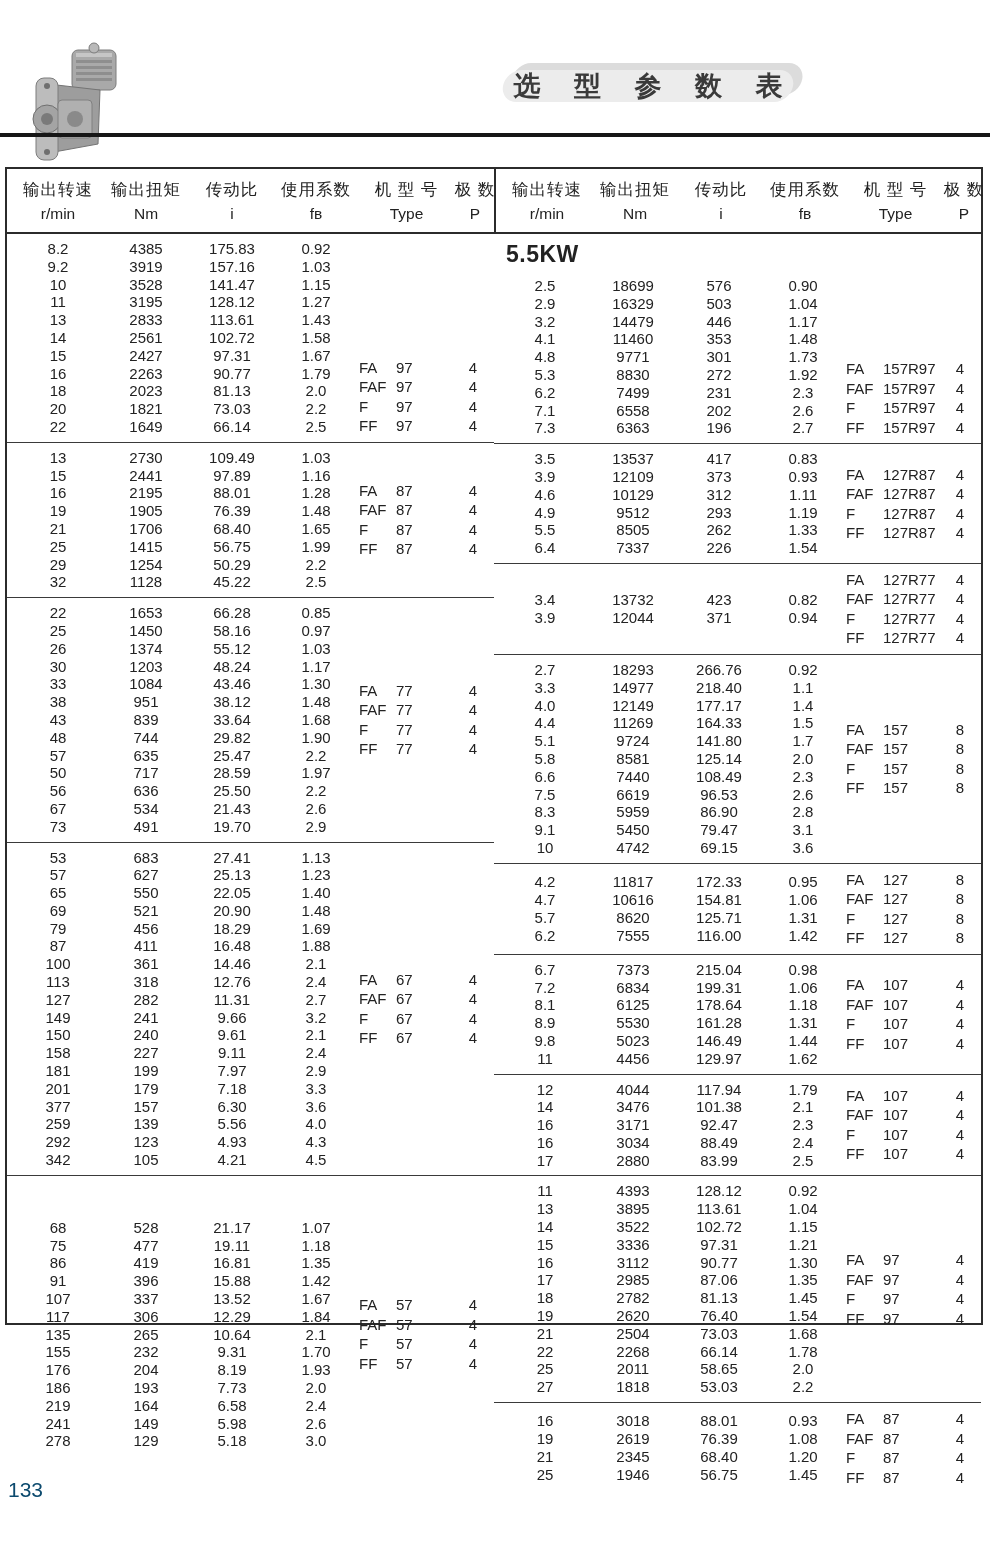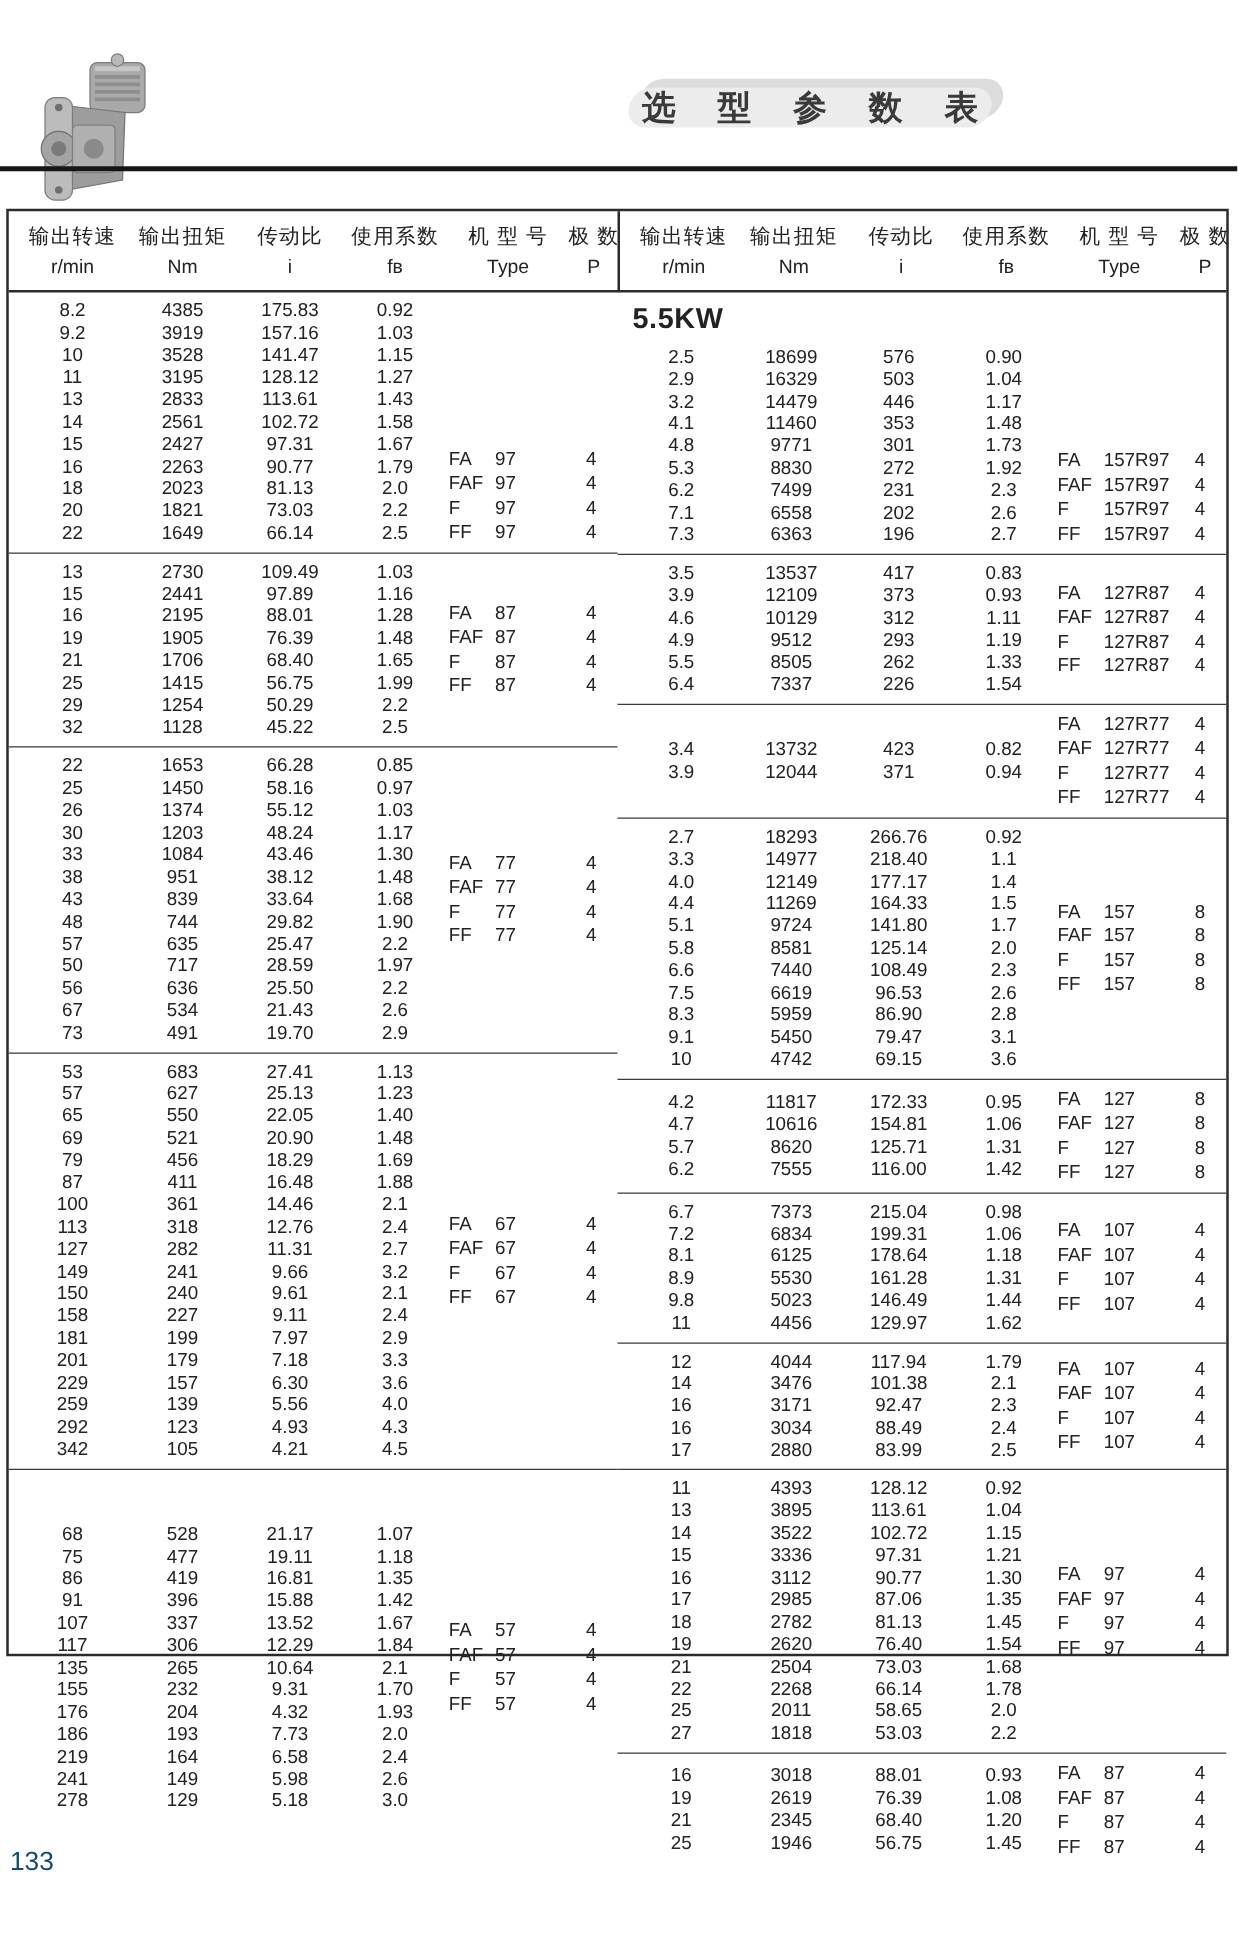--- a/index.html
+++ b/index.html
@@ -495,21 +495,21 @@
                     <span class="ncell">7.97</span>
                     <span class="ncell">2.9</span>
                   </div>
               <div class="nrow">
                     <span class="ncell">201</span>
                     <span class="ncell">179</span>
                     <span class="ncell">7.18</span>
                     <span class="ncell">3.3</span>
                   </div>
               <div class="nrow">
-                    <span class="ncell">229</span>
+                    <span class="ncell">377</span>
                     <span class="ncell">157</span>
                     <span class="ncell">6.30</span>
                     <span class="ncell">3.6</span>
                   </div>
               <div class="nrow">
                     <span class="ncell">259</span>
                     <span class="ncell">139</span>
                     <span class="ncell">5.56</span>
                     <span class="ncell">4.0</span>
                   </div>
@@ -593,21 +593,21 @@
                   </div>
               <div class="nrow">
                     <span class="ncell">155</span>
                     <span class="ncell">232</span>
                     <span class="ncell">9.31</span>
                     <span class="ncell">1.70</span>
                   </div>
               <div class="nrow">
                     <span class="ncell">176</span>
                     <span class="ncell">204</span>
-                    <span class="ncell">4.32</span>
+                    <span class="ncell">8.19</span>
                     <span class="ncell">1.93</span>
                   </div>
               <div class="nrow">
                     <span class="ncell">186</span>
                     <span class="ncell">193</span>
                     <span class="ncell">7.73</span>
                     <span class="ncell">2.0</span>
                   </div>
               <div class="nrow">
                     <span class="ncell">219</span>

